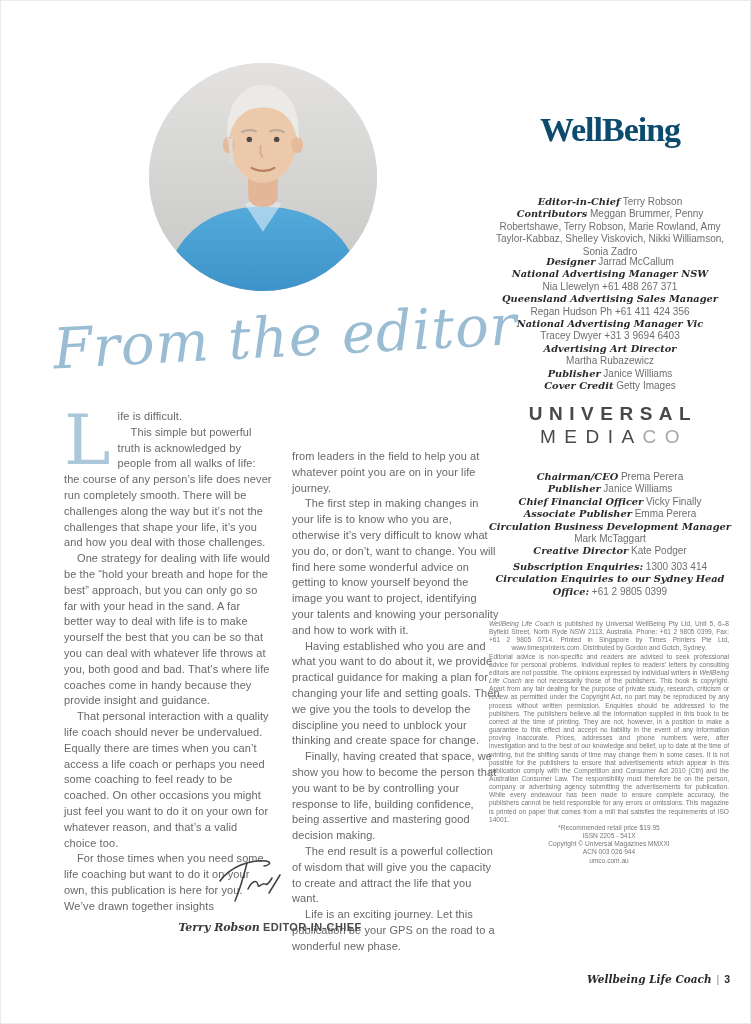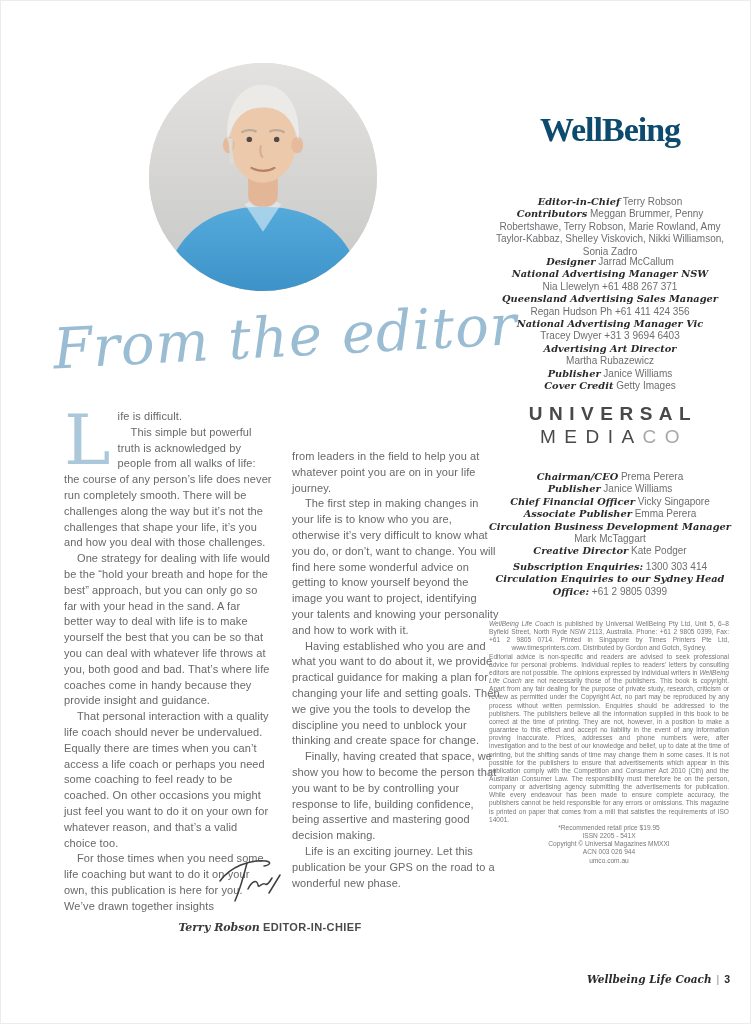--- a/index.html
+++ b/index.html
@@ -134,20 +134,21 @@
     <p class="ind">One strategy for dealing with life would be the “hold your breath and hope for the best” approach, but you can only go so far with your head in the sand. A far better way to deal with life is to make yourself the best that you can be so that you can deal with whatever life throws at you, both good and bad. That’s where life coaches come in handy because they provide insight and guidance.</p>
     <p class="ind">That personal interaction with a quality life coach should never be undervalued. Equally there are times when you can’t access a life coach or perhaps you need some coaching to feel ready to be coached. On other occasions you might just feel you want to do it on your own for whatever reason, and that’s a valid choice too.</p>
     <p class="ind">For those times when you need some life coaching but want to do it on your own, this publication is here for you. We’ve drawn together insights</p>
   </div>
 
   <div class="bodycol col2">
     <p>from leaders in the field to help you at whatever point you are on in your life journey.</p>
     <p class="ind">The first step in making changes in your life is to know who you are, otherwise it’s very difficult to know what you do, or don’t, want to change. You will find here some wonderful advice on getting to know yourself beyond the image you want to project, identifying your talents and knowing your personality and how to work with it.</p>
     <p class="ind">Having established who you are and what you want to do about it, we provide practical guidance for making a plan for changing your life and setting goals. Then we give you the tools to develop the discipline you need to unblock your thinking and create space for change.</p>
     <p class="ind">Finally, having created that space, we show you how to become the person that you want to be by controlling your response to life, building confidence, being assertive and mastering good decision making.</p>
+    <p class="ind">The end result is a powerful collection of wisdom that will give you the capacity to create and attract the life that you want.</p>
     <p class="ind">Life is an exciting journey. Let this publication be your GPS on the road to a wonderful new phase.</p>
   </div>
 
   <div class="signature">
     <svg viewBox="0 0 80 56">
       <g fill="none" stroke="#3f3f41" stroke-width="1.5" stroke-linecap="round">
         <path d="M6,26 C16,12 36,4 52,6 C58,7 56,10 50,11"></path>
         <path d="M33,8 C30,20 26,34 21,46"></path>
         <path d="M34,34 C38,26 43,24 44,30 C44.8,34 48,27 51,29 C53,30.4 55,28 58,23"></path>
         <path d="M55,38 L66,20"></path>
@@ -215,21 +216,21 @@
     <div>
       <span class="lbl">Chairman/CEO</span>
       <span>Prema Perera</span>
     </div>
     <div>
       <span class="lbl">Publisher</span>
       <span>Janice Williams</span>
     </div>
     <div>
       <span class="lbl">Chief Financial Officer</span>
-      <span>Vicky Singapore</span>
+      <span>Vicky Finally</span>
     </div>
     <div>
       <span class="lbl">Associate Publisher</span>
       <span>Emma Perera</span>
     </div>
     <div>
       <span class="lbl block">Circulation Business Development Manager</span>
       <span>Mark McTaggart</span>
     </div>
     <div>

